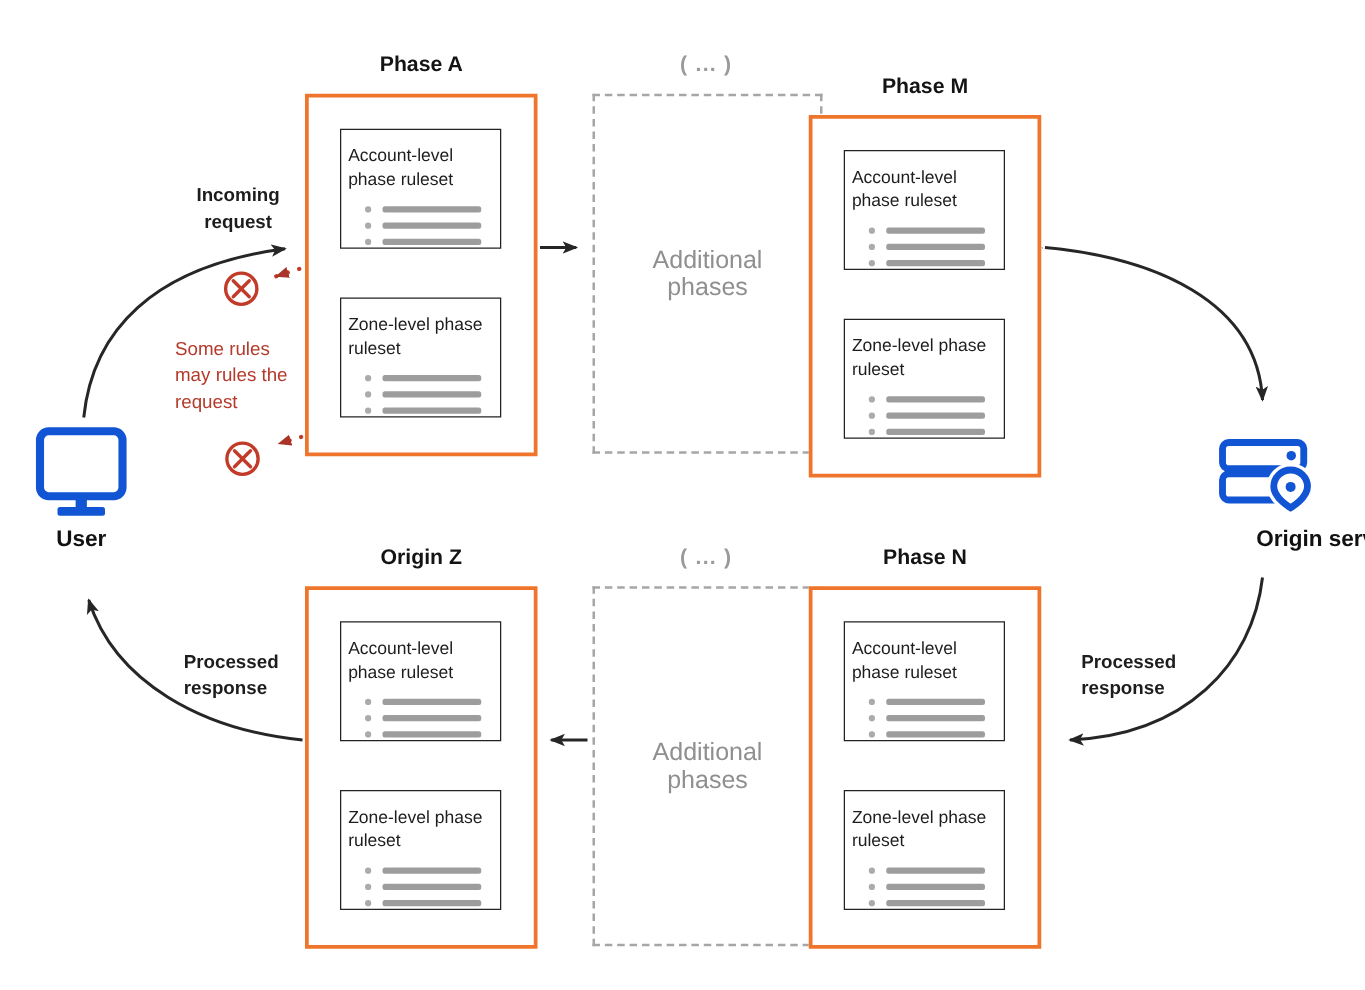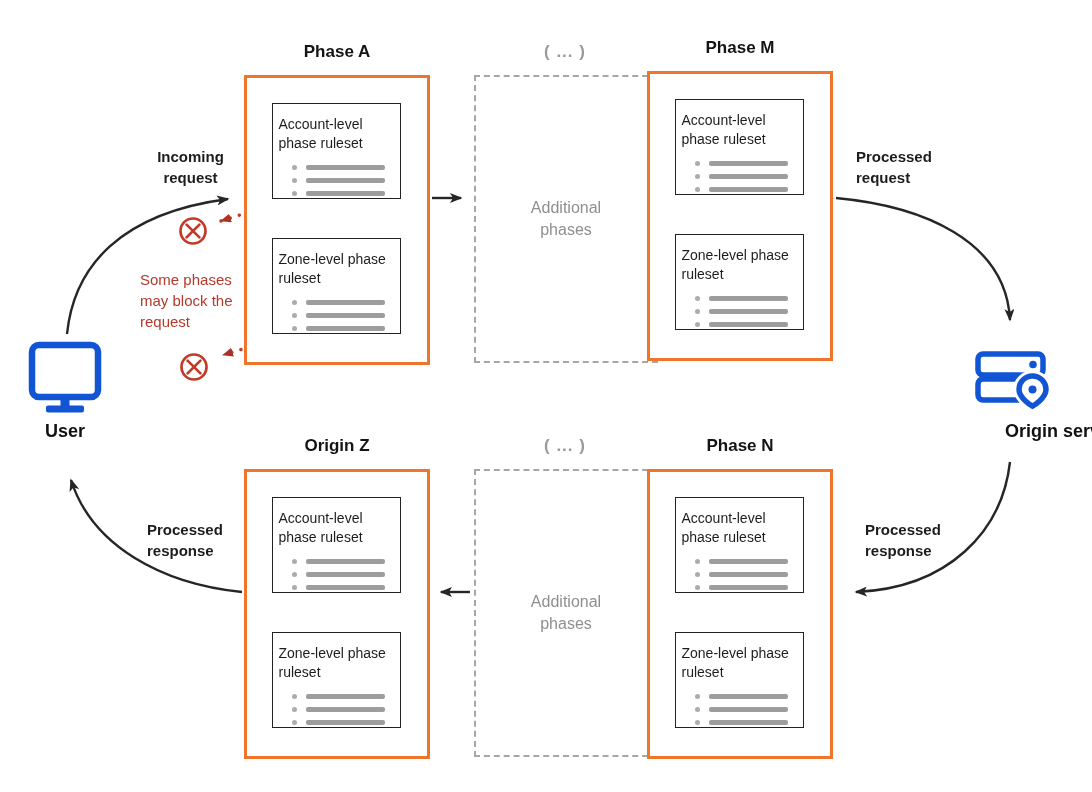--- a/index.html
+++ b/index.html
@@ -9,21 +9,21 @@
   }
   #wires{position:absolute;left:0;top:0;width:1092px;height:792px;}
 
   
   .phase{position:absolute;width:186px;height:325px;}
   .phase-title{height:35px;text-align:center;font-size:17px;font-weight:700;color:#141414;line-height:24px;margin-top:20px;}
   .phase-title.gray{color:#9a9a9a;letter-spacing:1px;}
   .phase-box{position:relative;width:180px;height:284px;border:3px solid #f0752c;background:#fff;}
   .adds-box{position:relative;width:180px;height:284px;border:2px dashed #a6a6a6;background:#fff;
     display:flex;align-items:center;justify-content:center;margin-left:2px;}
-  .adds-label{width:110px;text-align:center;font-size:16px;line-height:22px;color:#8f8f8f;}
+  .adds-label{width:110px;text-align:center;font-size:20px;line-height:22px;color:#8f8f8f;}
 
   .card{position:absolute;left:25px;width:127px;height:94px;border:1.5px solid #222;background:#fff;}
   .card-account{top:25px;}
   .card-zone{top:160px;}
   .card-title{width:116px;margin:11px auto 0;text-align:left;font-size:14px;line-height:19px;font-weight:500;color:#1d1d1d;}
   .rule-list{margin:8px 0 0 19px;}
   .rule-row{display:flex;align-items:center;height:13px;}
   .dot{width:5px;height:5px;border-radius:50%;background:#ababab;margin-right:9px;}
   .bar{width:79px;height:4.5px;border-radius:2px;background:#9d9d9d;}
 
@@ -139,21 +139,21 @@
     </div>
   </div>
 
   <div class="phase" style="left:472px;top:20px">
     <div class="phase-title gray">( ... )</div>
     <div class="adds-box">
       <div class="adds-label">Additional phases</div>
     </div>
   </div>
 
-  <div class="phase" style="left:647px;top:16px">
+  <div class="phase" style="left:647px;top:37px">
     <div class="phase-title">Phase M</div>
     <div class="phase-box">
       <div class="card card-account">
         <div class="card-title">Account-level phase ruleset</div>
         <div class="rule-list">
           <div class="rule-row">
               <span class="dot"></span>
               <span class="bar"></span>
             </div>
           <div class="rule-row">
@@ -267,24 +267,23 @@
           <div class="rule-row">
               <span class="dot"></span>
               <span class="bar"></span>
             </div>
         </div>
       </div>
     </div>
   </div>
 
   <div class="edge-label" id="lbl-incoming">Incoming request</div>
-  <div class="edge-label" id="lbl-processed-req">Processed request</div>
   <div class="edge-label" id="lbl-outgoing">Processed response</div>
   <div class="edge-label" id="lbl-processed-resp">Processed response</div>
-  <div class="warning-label" id="lbl-warning">Some phases may block the request</div>
+  <div class="warning-label" id="lbl-warning">Some rules may rules the request</div>
 
   <div class="node-icon" id="icon-user">
     <svg width="76" height="74" viewBox="0 0 76 74">
       <rect x="5" y="4" width="66" height="52" rx="7" fill="none" stroke="#1155d4" stroke-width="6.5"></rect>
       <rect x="33.5" y="56" width="9" height="10" fill="#1155d4"></rect>
       <rect x="19" y="64.5" width="38" height="7" rx="2" fill="#1155d4"></rect>
     </svg>
   </div>
   <div class="node-label" id="lbl-user">User</div>
 

